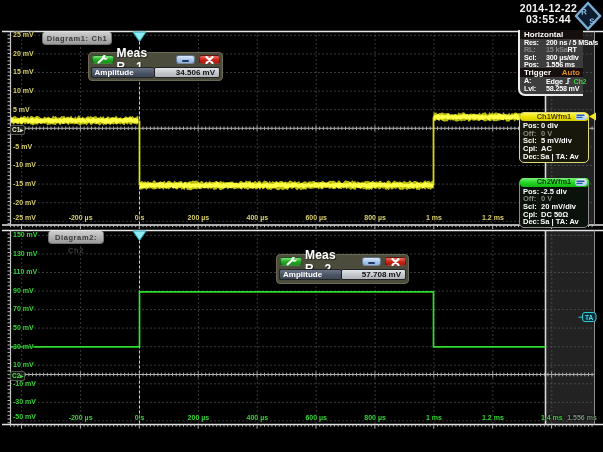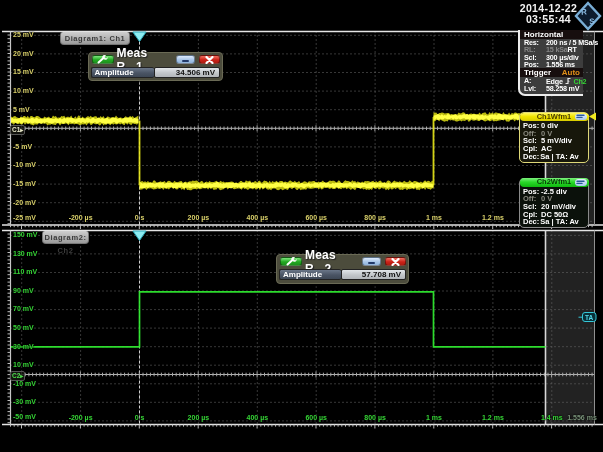--- a/index.html
+++ b/index.html
@@ -179,22 +179,22 @@
 <div class="lab gl xc" style="left:169.4px;top:413.5px;width:58px">200 µs</div>
 <div class="lab gl xc" style="left:228.3px;top:413.5px;width:58px">400 µs</div>
 <div class="lab gl xc" style="left:287.2px;top:413.5px;width:58px">600 µs</div>
 <div class="lab gl xc" style="left:346.1px;top:413.5px;width:58px">800 µs</div>
 <div class="lab gl xc" style="left:405px;top:413.5px;width:58px">1 ms</div>
 <div class="lab gl xc" style="left:463.9px;top:413.5px;width:58px">1.2 ms</div>
 <div class="lab gl xc" style="left:522.8px;top:413.5px;width:58px">1.4 ms</div>
 <div class="lab xc" style="left:559px;top:413.5px;width:46px;color:#7a937a">1.556 ms</div>
 <div class="chm" style="top:124.9px;color:#e6e6c8">C1<span style="font-size:6px">▸</span></div>
 <div class="chm" style="top:371.2px;color:#4ade4a">C2<span style="font-size:6px">▸</span></div>
-<div class="tab" style="left:60px;top:32px;width:70px">Diagram1: Ch1</div>
-<div class="tab" style="left:42px;top:230.5px;width:47px">Diagram2: Ch2</div>
+<div class="tab" style="left:42px;top:32px;width:70px">Diagram1: Ch1</div>
+<div class="tab" style="left:48px;top:230.5px;width:56px">Diagram2: Ch2</div>
 <div class="datetime">2014-12-22<br>03:55:44</div>
 <svg width="30" height="30" viewBox="0 0 30 30" style="position:absolute;left:573px;top:1px">
 <path d="M15 2 L27 15 L15 28 L3 15 Z" fill="#0d1c2e" stroke="#79aed6" stroke-width="2.4"></path>
 <text x="11" y="13.5" font-size="8" font-weight="bold" fill="#8cbbe2" font-family="Liberation Sans, sans-serif" text-anchor="middle" transform="rotate(-4 11 12)">R</text>
 <text x="19" y="23" font-size="8" font-weight="bold" fill="#8cbbe2" font-family="Liberation Sans, sans-serif" text-anchor="middle" transform="rotate(-4 19 21)">S</text>
 </svg>
 <div class="hpan">
  <div class="hhd">Horizontal</div>
  <div class="hr">
         <span class="hk">Res:</span>

